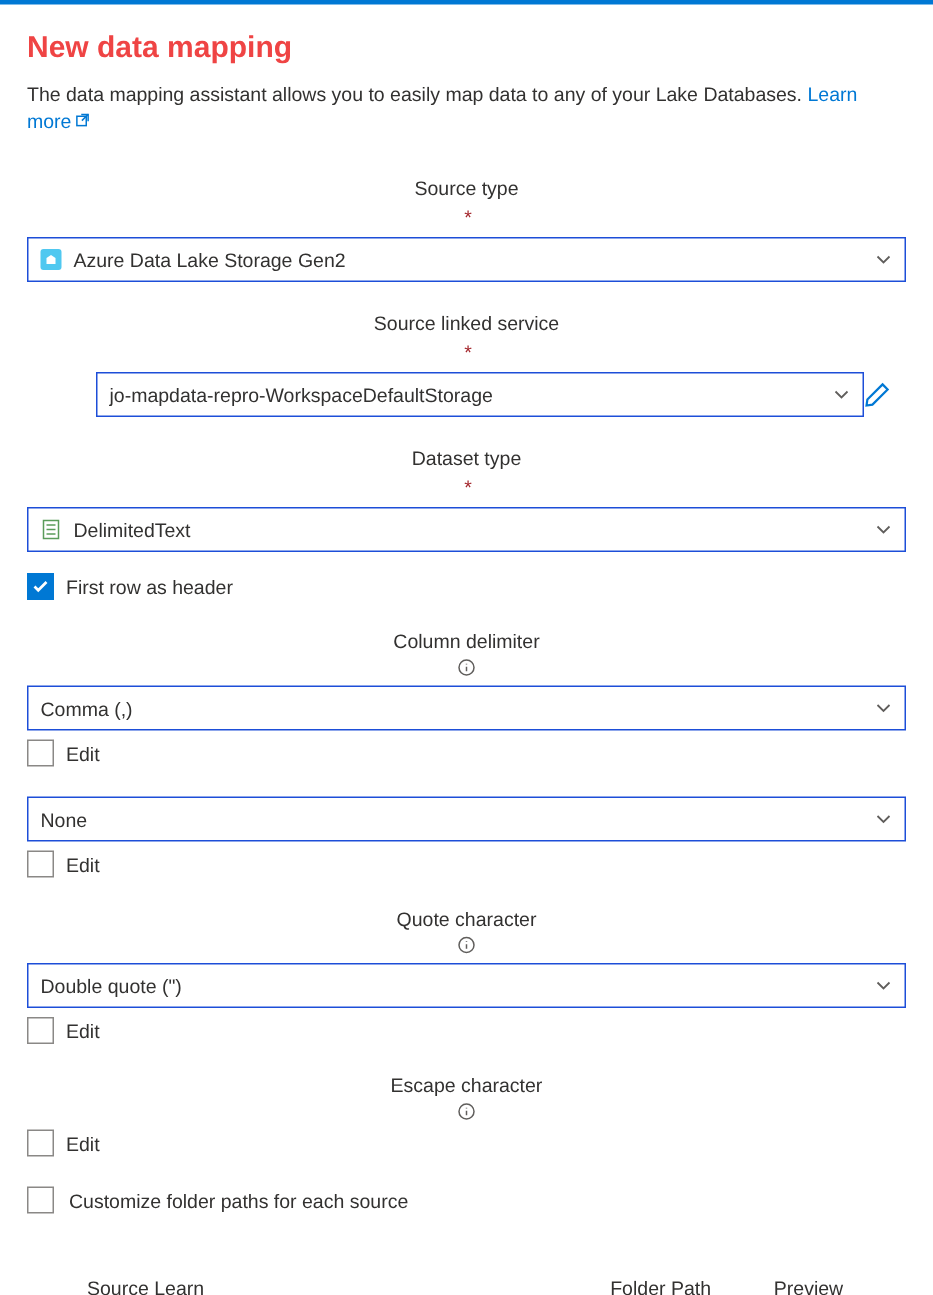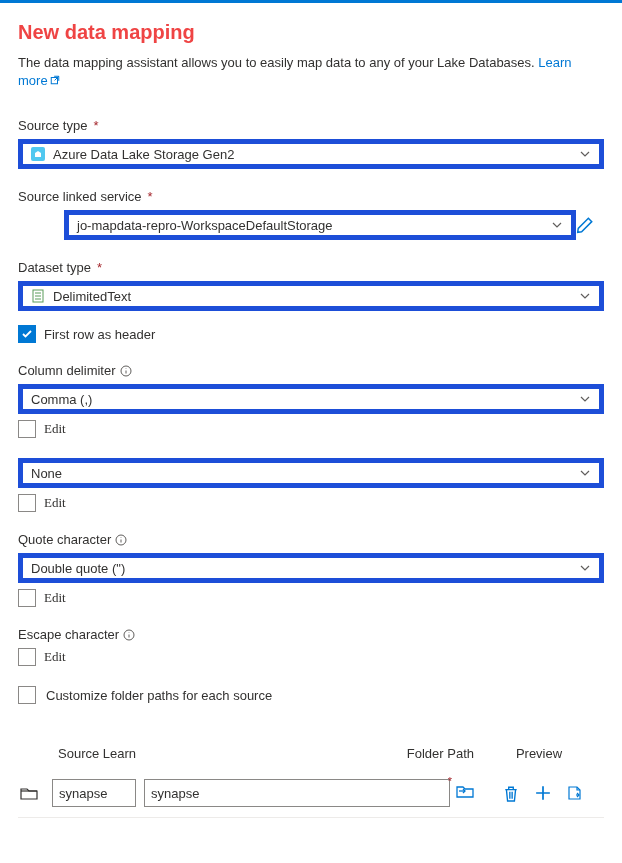--- a/index.html
+++ b/index.html
@@ -41,34 +41,35 @@
   }
   .field-group { margin-bottom: 20px; }
   .field-group.tight { margin-bottom: 14px; }
   .label {
     font-size: 13px;
     color: #323130;
     margin-bottom: 6px;
     display: flex;
     align-items: center;
     gap: 4px;
+    flex-direction: column;
   }
   .req { color: #a4262c; margin-left: 2px;}
   .info-icon {
     width: 12px; height: 12px;
     display: inline-flex;
     align-items: center; justify-content: center;
     color: #605e5c;
   }
   .select-row { display: flex; align-items: center; gap: 0; padding-left: 46px; }
   .select {
     position: relative;
     width: 100%;
     height: 30px;
-    border: 5px solid #1d4ed8;
+    border: 1px solid #1d4ed8;
     background: #fff;
     display: flex;
     align-items: center;
     padding: 0 28px 0 8px;
     font-size: 13px;
     color: #323130;
     cursor: pointer;
   }
   .select.narrow { width: calc(100% - 28px); }
   .select .chev {
@@ -119,21 +120,20 @@
     border-color: #0078d4;
   }
   .checkbox.checked svg { display:block; }
   .checkbox svg { display:none; }
   .checkbox-label { font-size: 13px; text-align: center; }
   .edit-row {
     display: flex;
     align-items: center;
     gap: 8px;
     margin-top: 6px;
-    font-family: Liberation Serif, serif;
   }
   .customize-row {
     display:flex;
     align-items:center;
     gap:10px;
     margin-top: 14px;
     margin-bottom: 36px;
   }
 
   .table { width: 100%; }

